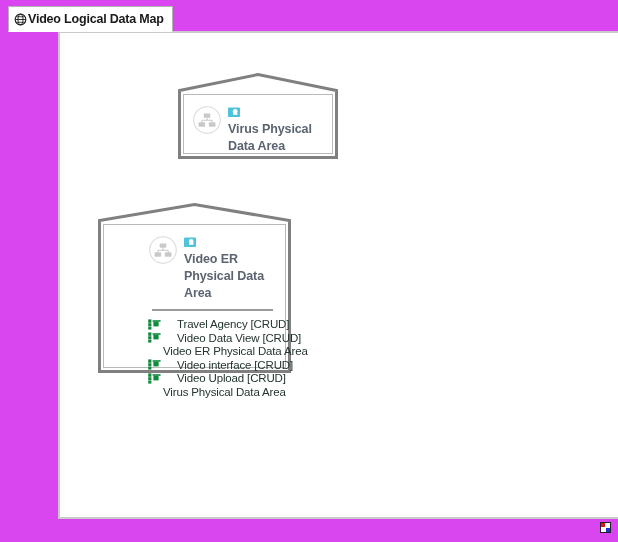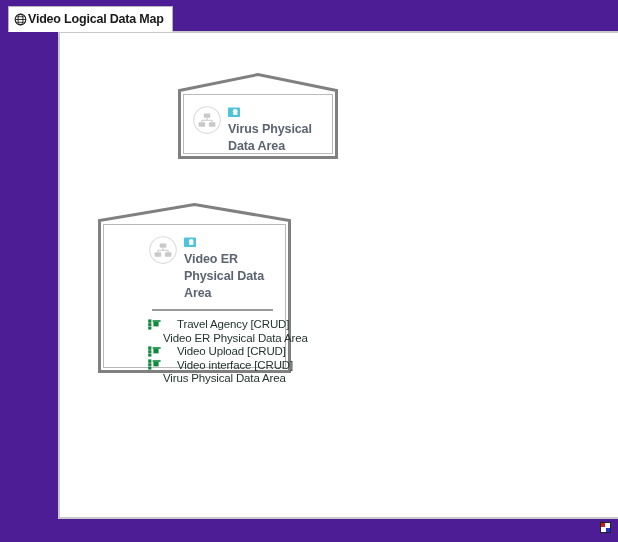--- a/index.html
+++ b/index.html
@@ -6,21 +6,21 @@
     margin: 0;
     padding: 0;
     background: #ffffff;
     font-family: "Liberation Sans", sans-serif;
   }
   #app {
     position: relative;
     width: 618px;
     height: 542px;
     overflow: hidden;
-    background: #4c1d95;
+    background: #d946ef;
   }
 
   
   #tab-strip {
     position: absolute;
     left: 8px;
     top: 4px;
     height: 28px;
     display: flex;
     align-items: flex-end;
@@ -250,44 +250,54 @@
                 <span><svg class="crud-icon" viewBox="0 0 13 11">
                     <rect x="0.2" y="0.4" width="3.2" height="3.4" fill="#0f8a3c"></rect>
                     <rect x="0.2" y="4.2" width="3.2" height="3.0" fill="#0f8a3c"></rect>
                     <rect x="0.2" y="7.6" width="3.2" height="3.0" fill="#0f8a3c"></rect>
                     <rect x="4.6" y="1.2" width="8.0" height="1.6" fill="#0f8a3c"></rect>
                     <rect x="5.4" y="2.8" width="5.2" height="4.6" fill="#0f8a3c"></rect>
                   </svg></span>
                 <span class="list-text">Travel Agency [CRUD]</span>
               </div>
               <div class="list-item">
-                <span class="crud-spacer"></span>
-                <span class="list-text">Video ER Physical Data Area</span>
-              </div>
-              <div class="list-item">
                 <span><svg class="crud-icon" viewBox="0 0 13 11">
                     <rect x="0.2" y="0.4" width="3.2" height="3.4" fill="#0f8a3c"></rect>
                     <rect x="0.2" y="4.2" width="3.2" height="3.0" fill="#0f8a3c"></rect>
                     <rect x="0.2" y="7.6" width="3.2" height="3.0" fill="#0f8a3c"></rect>
                     <rect x="4.6" y="1.2" width="8.0" height="1.6" fill="#0f8a3c"></rect>
                     <rect x="5.4" y="2.8" width="5.2" height="4.6" fill="#0f8a3c"></rect>
                   </svg></span>
-                <span class="list-text">Video Upload [CRUD]</span>
+                <span class="list-text">Video Data View [CRUD]</span>
+              </div>
+              <div class="list-item">
+                <span class="crud-spacer"></span>
+                <span class="list-text">Video ER Physical Data Area</span>
               </div>
               <div class="list-item">
                 <span><svg class="crud-icon" viewBox="0 0 13 11">
                     <rect x="0.2" y="0.4" width="3.2" height="3.4" fill="#0f8a3c"></rect>
                     <rect x="0.2" y="4.2" width="3.2" height="3.0" fill="#0f8a3c"></rect>
                     <rect x="0.2" y="7.6" width="3.2" height="3.0" fill="#0f8a3c"></rect>
                     <rect x="4.6" y="1.2" width="8.0" height="1.6" fill="#0f8a3c"></rect>
                     <rect x="5.4" y="2.8" width="5.2" height="4.6" fill="#0f8a3c"></rect>
                   </svg></span>
                 <span class="list-text">Video interface [CRUD]</span>
               </div>
               <div class="list-item">
+                <span><svg class="crud-icon" viewBox="0 0 13 11">
+                    <rect x="0.2" y="0.4" width="3.2" height="3.4" fill="#0f8a3c"></rect>
+                    <rect x="0.2" y="4.2" width="3.2" height="3.0" fill="#0f8a3c"></rect>
+                    <rect x="0.2" y="7.6" width="3.2" height="3.0" fill="#0f8a3c"></rect>
+                    <rect x="4.6" y="1.2" width="8.0" height="1.6" fill="#0f8a3c"></rect>
+                    <rect x="5.4" y="2.8" width="5.2" height="4.6" fill="#0f8a3c"></rect>
+                  </svg></span>
+                <span class="list-text">Video Upload [CRUD]</span>
+              </div>
+              <div class="list-item">
                 <span class="crud-spacer"></span>
                 <span class="list-text">Virus Physical Data Area</span>
               </div>
             </div>
           </div>
         </div>
       </div>
     </div>
 
   <div id="corner-widget">

